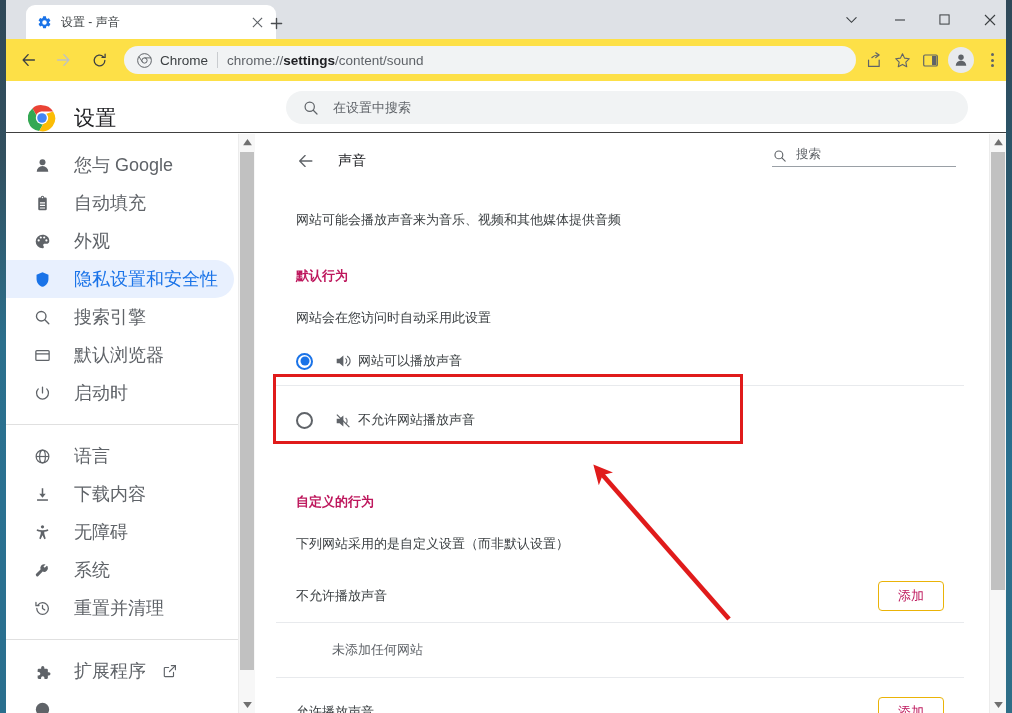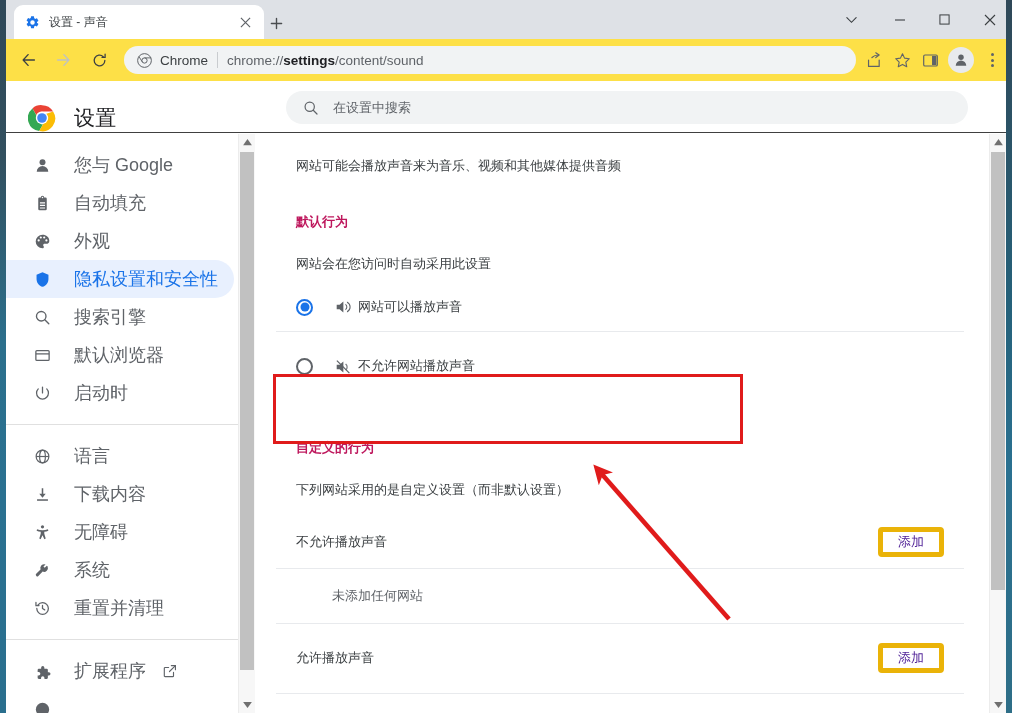--- a/index.html
+++ b/index.html
@@ -22,21 +22,21 @@
     background: linear-gradient(180deg,#2f4858 0%,#2b5468 20%,#25617a 42%,#2a7191 66%,#2e6e87 100%);
     z-index: 60;
   }
 
   
   .tabstrip {
     position:absolute; left:0; top:0; width:1012px; height:39px;
     background:#dee1e6;
   }
   .tab {
-    position:absolute; left:14px; top:5px; width:250px; height:34px;
+    position:absolute; left:26px; top:5px; width:250px; height:34px;
     background:#ffffff; border-radius:9px 9px 0 0;
     display:flex; align-items:center; padding:0 10px;justify-content:center;
   }
   .tab-favicon { width:16px; height:16px; flex:0 0 16px; display:flex; align-items:center; justify-content:center; }
   .tab-title {
     flex:1; margin-left:9px; font-size:12px; color:#3c4043;
     white-space:nowrap; overflow:hidden; text-overflow:ellipsis;
   }
   .tab-close {
     width:18px; height:18px; flex:0 0 18px; border-radius:50%;
@@ -163,22 +163,22 @@
   .rr-title { font-size:13px; color:#3c4043; line-height:1.55; }
   .rr-sub { font-size:12.5px; color:#5f6368; line-height:1.55; }
 
   .list-row {
     display:flex; align-items:center; justify-content:space-between;
     padding:0 20px; height:52px; border-bottom:1px solid #e8eaed;
   }
   .list-row.tall { height:70px; }
   .lr-label { font-size:13px; color:#3c4043; }
   .btn-add {
-    min-width:66px; height:30px; border:5px solid #eab308; border-radius:4px;
-    background:#fff; color:#4c1d95; font-size:13px;
+    min-width:66px; height:30px; border:1px solid #eab308; border-radius:4px;
+    background:#fff; color:#be185d; font-size:13px;
     display:flex; align-items:center; justify-content:center; padding:0 14px;
     font-family:"Liberation Sans","DejaVu Sans",sans-serif;
   }
   .empty-row { padding:18px 20px 18px 56px; font-size:13px; color:#5f6368; border-bottom:1px solid #e8eaed; }
 
   
   .ct-scroll {
     position:absolute; right:6px; top:134px; width:17px; height:579px;
     background:#f7f7f7; border-left:1px solid #ececec;
   }
@@ -498,20 +498,38 @@
     <div class="sb-arrow down">
       <svg width="9" height="7" viewBox="0 0 10 8" fill="#707070">
           <path d="M5 8L0 1H10Z"></path>
         </svg>
     </div>
   </div>
 
   <div class="content">
     <div class="card">
 
+      <div class="page-head">
+        <span class="ph-back">
+          <svg width="18" height="18" viewBox="0 0 20 20" stroke="#5f6368" stroke-width="1.5" fill="none" stroke-linecap="round" stroke-linejoin="round">
+            <path d="M16.5 10H3.5M9 4L3 10L9 16"></path>
+          </svg>
+        </span>
+        <span class="ph-title">声音</span>
+
+        <div class="ph-search">
+          <span class="si">
+            <svg width="14" height="14" viewBox="0 0 20 20" stroke="#5f6368" stroke-width="1.6" fill="none">
+              <circle cx="8.4" cy="8.4" r="5.6"></circle>
+                <path d="M12.7 12.7L17.4 17.4" stroke-linecap="round"></path>
+            </svg>
+          </span>
+          <span class="sp">搜索</span>
+        </div>
+      </div>
 
       <div class="desc">网站可能会播放声音来为音乐、视频和其他媒体提供音频</div>
 
       <div class="section-label">默认行为</div>
       <div class="section-sub">网站会在您访问时自动采用此设置</div>
 
       <div class="radio-row">
         <span class="radio on"></span>
         <span class="rr-icon">
           <svg width="18" height="18" viewBox="0 0 20 20" fill="#5f6368">

